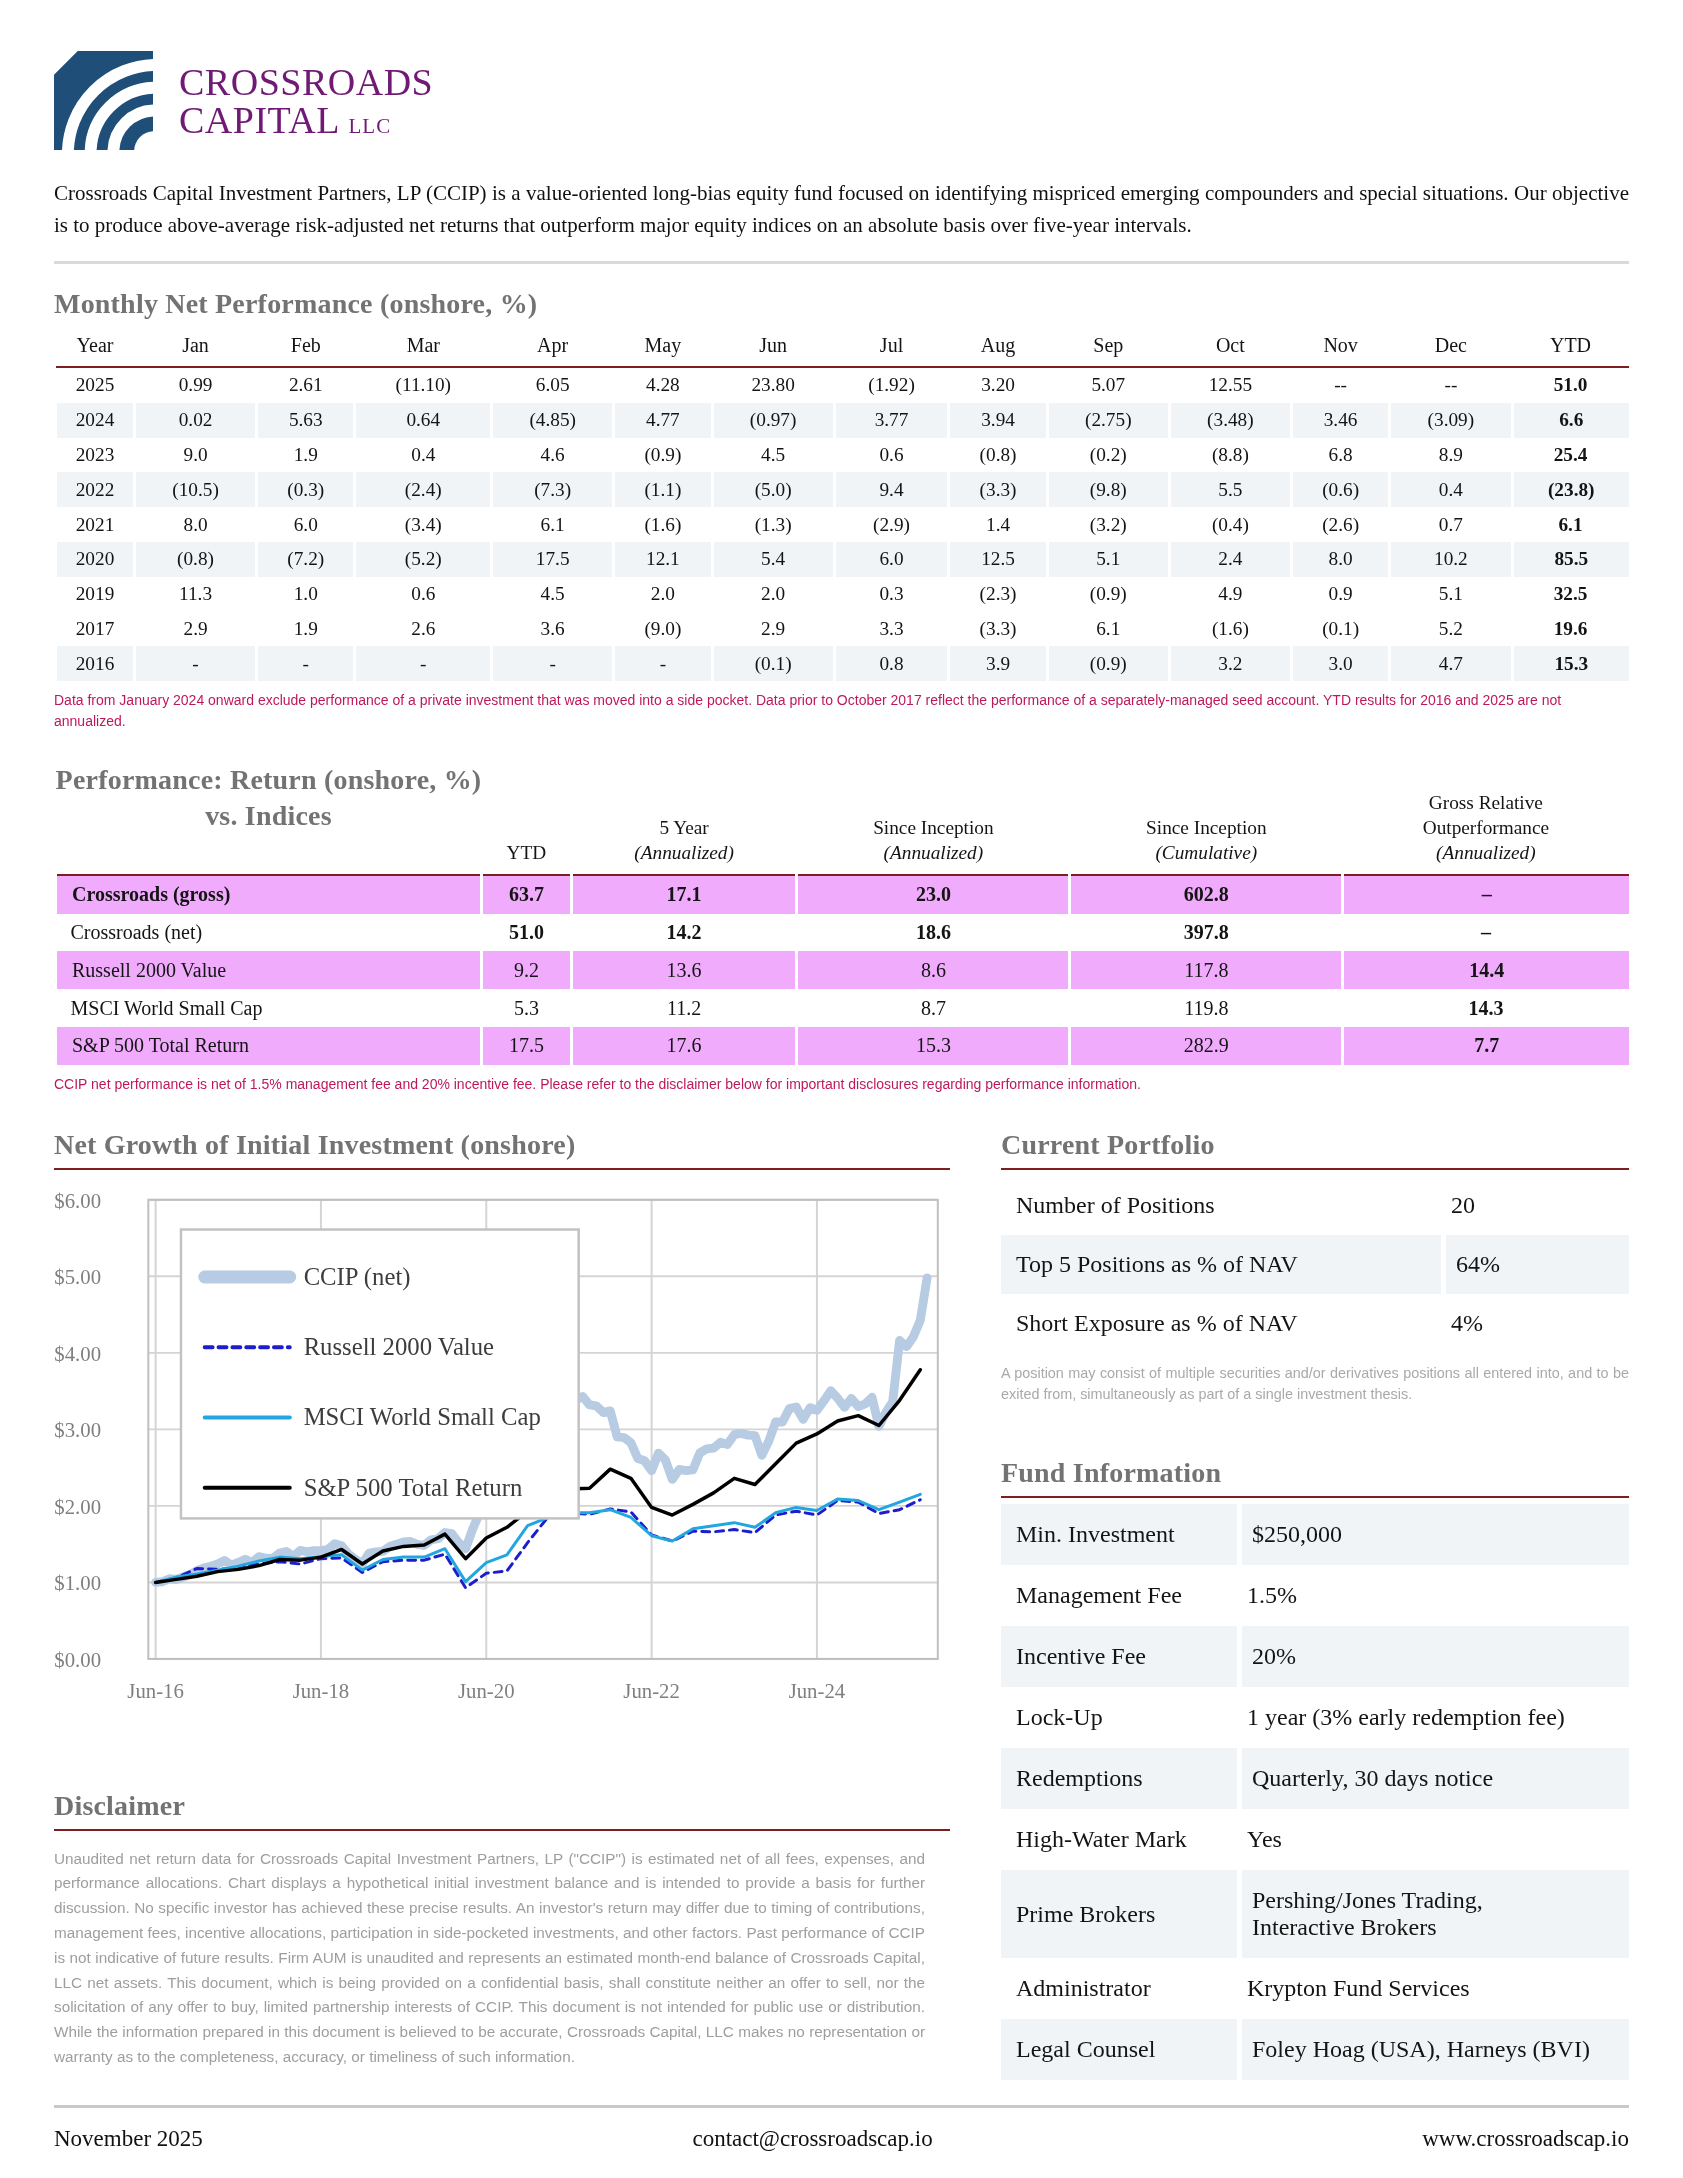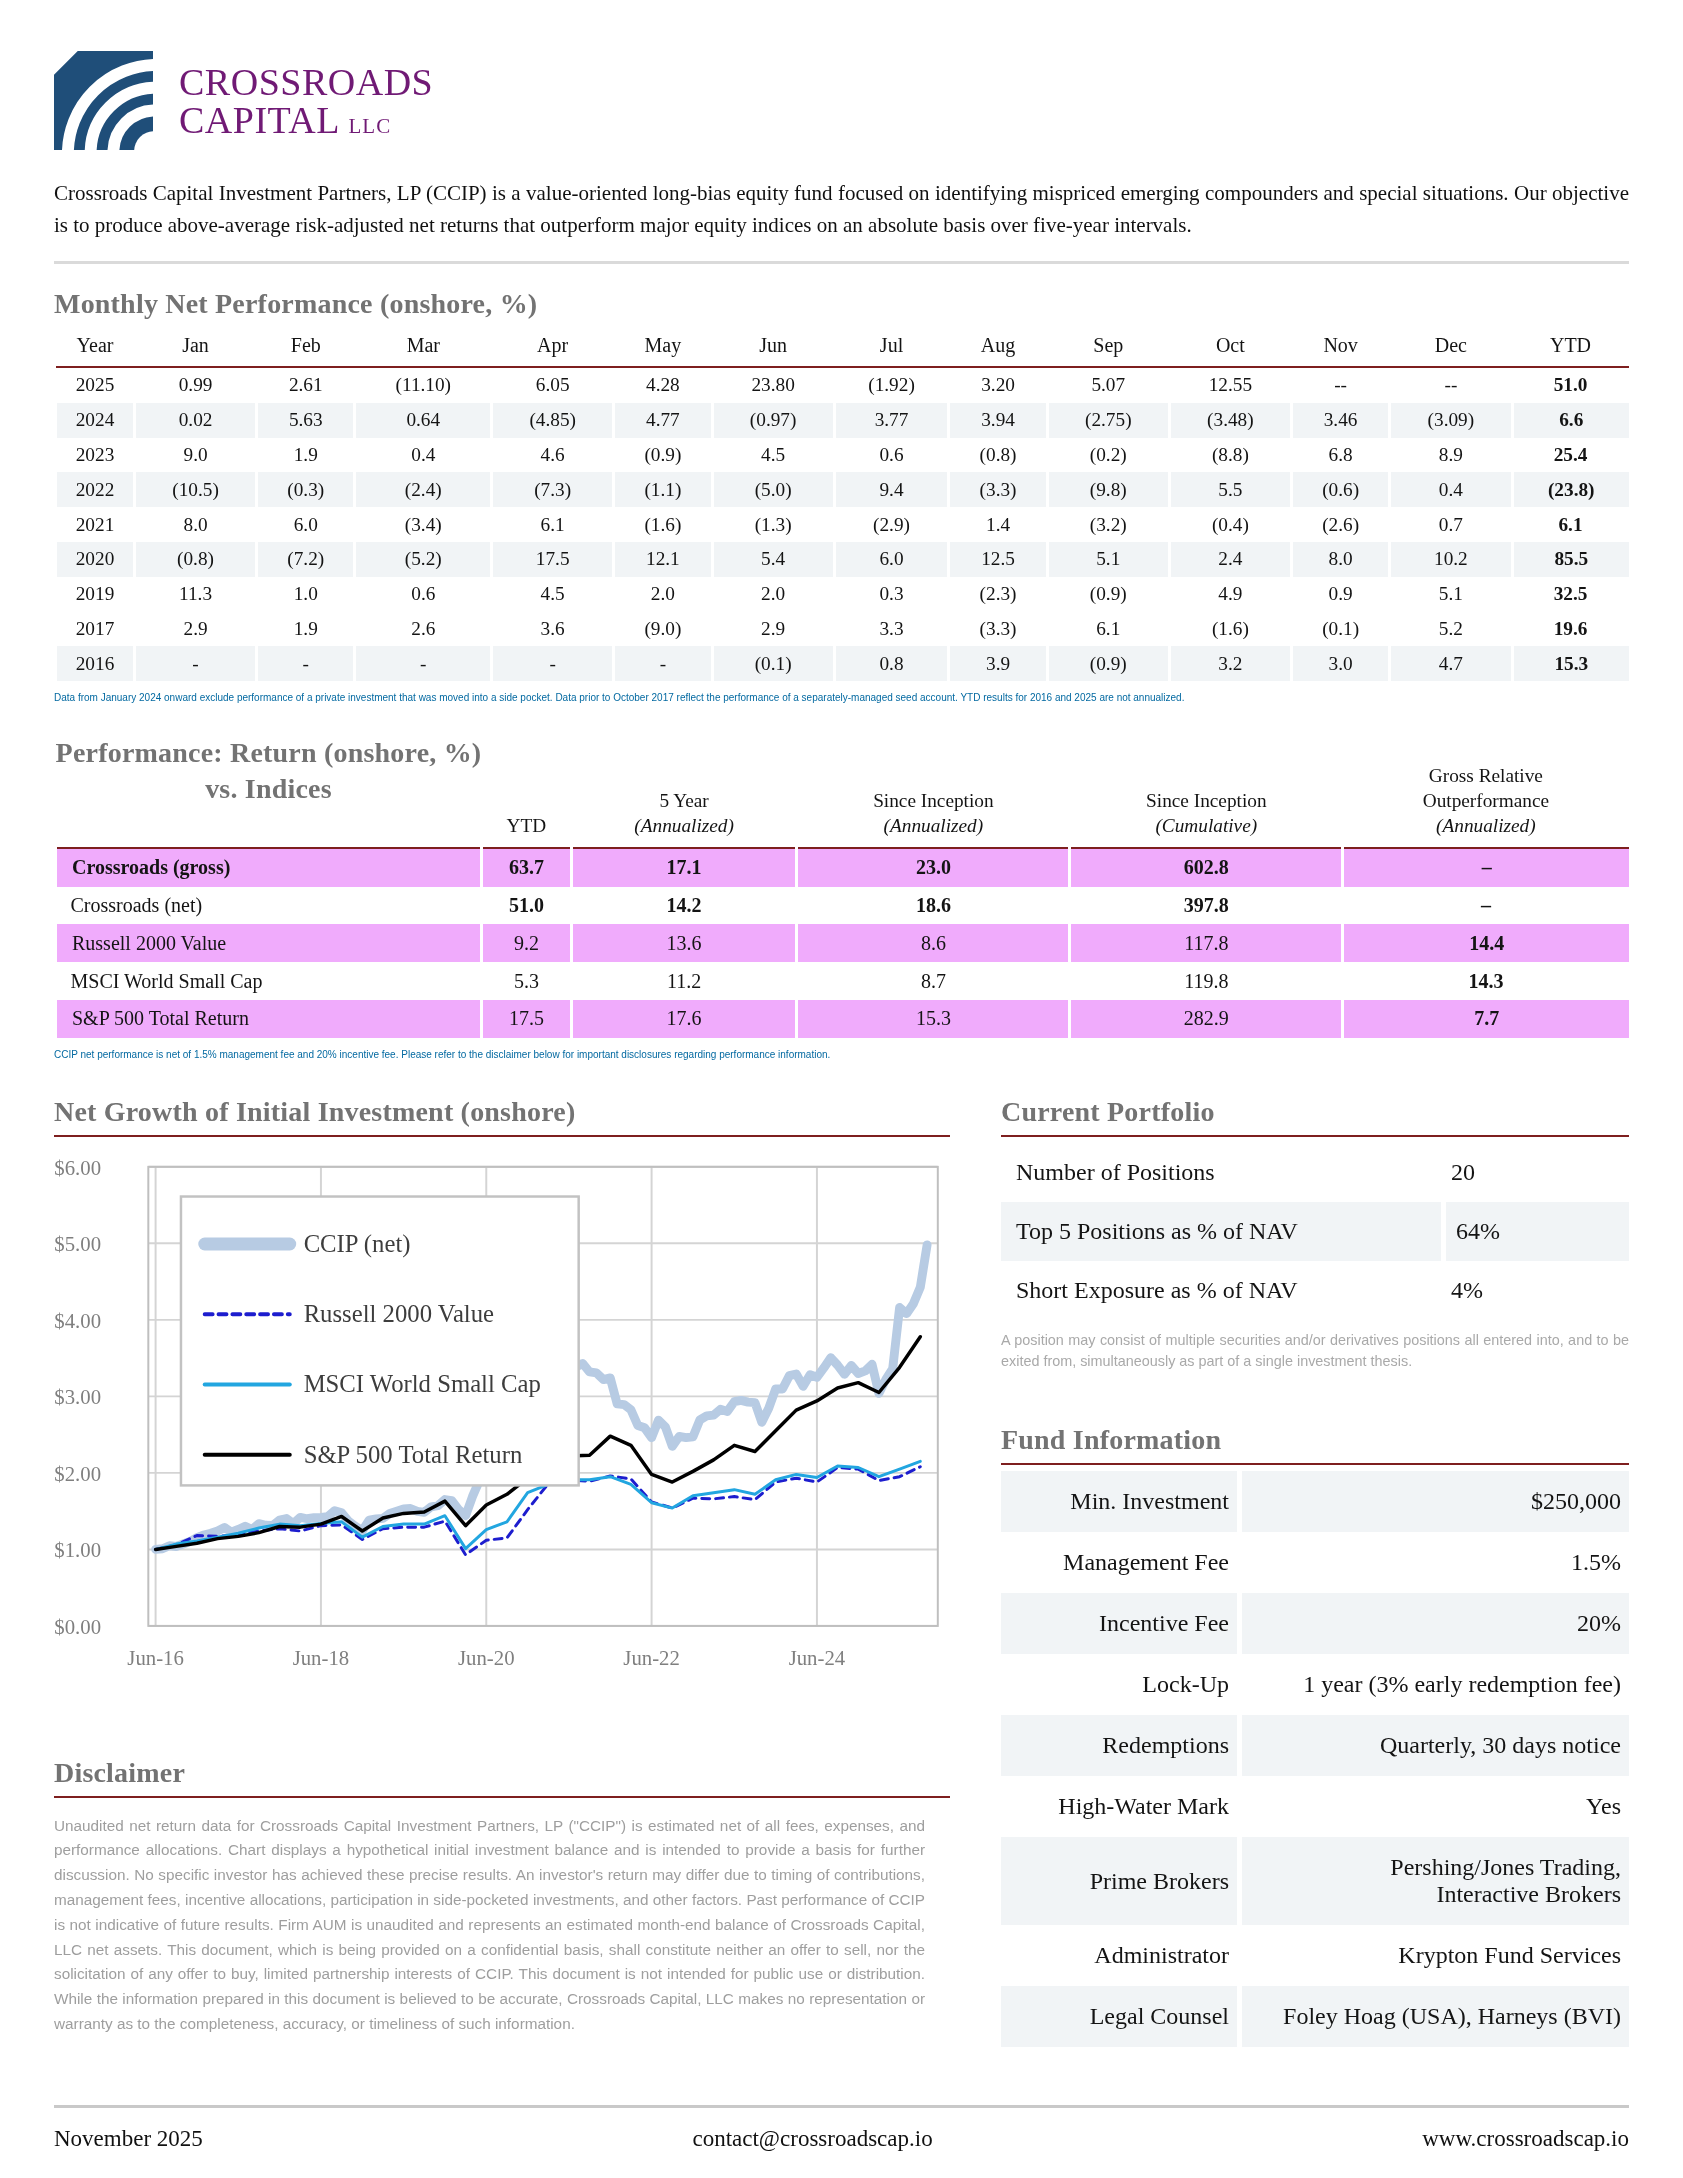--- a/index.html
+++ b/index.html
@@ -30,21 +30,21 @@
   table.monthly th {
     font-weight:normal; text-align:center; padding:4px 0 9px 0;
     border-bottom:2.5px solid #7e1f1f; font-size:20px;
   }
   table.monthly td { text-align:center; padding:6.4px 0; }
   table.monthly th:first-child { width:79px; }
   table.monthly th:last-child { width:117px; }
   table.monthly tr.alt td { background:#f1f4f6; border-left:3px solid #fff; }
   table.monthly td.ytd { font-weight:bold; }
   .footnote {
-    font-family:"Liberation Sans", sans-serif; font-size:10px; color:#0369a1;
+    font-family:"Liberation Sans", sans-serif; font-size:14px; color:#be185d;
     line-height:1.5; margin-top:9px;
   }
   
   table.perf { width:100%; border-collapse:collapse; margin-top:30px; font-size:20px; }
   table.perf thead th {
     vertical-align:bottom; font-weight:normal; text-align:center;
     border-bottom:2.5px solid #7e1f1f; padding-bottom:9px; font-size:19.3px; line-height:1.3;
   }
   table.perf thead th.title-cell { text-align:center; width:426px; }
   table.perf thead th .it { font-style:italic; }
@@ -58,21 +58,21 @@
   .left-col { width:896px; flex:0 0 auto; }
   .right-col { flex:1 1 auto; }
   #chart-container { margin-top:16px; }
   
   table.kv { width:100%; border-collapse:separate; border-spacing:0; font-size:24px; margin-top:6px; }
   table.kv td { padding:16px 8px 16px 15px; vertical-align:middle; }
   table.kv td.v { padding-left:10px; white-space:pre-line; }
   table.kv tr.alt td { background:#f1f4f6; }
   table.kv tr.alt td.v { border-left:5px solid #fff; }
   table.portfolio td.v { width:188px; }
-  table.fundinfo td { padding-top:17px; padding-bottom:17px;text-align:right; }
+  table.fundinfo td { padding-top:17px; padding-bottom:17px; }
   table.fundinfo td.k { width:236px; }
   .right-footnote {
     font-family:"Liberation Sans", sans-serif; font-size:14.4px; color:#a9a9a9;
     line-height:1.45; text-align:justify; margin-top:10px;
   }
   .fund-heading { margin-top:53px; }
   
   .disclaimer { margin-top:44px; }
   .disclaimer-text {
     font-family:"Liberation Sans", sans-serif; font-size:15.3px; color:#9e9e9e;

